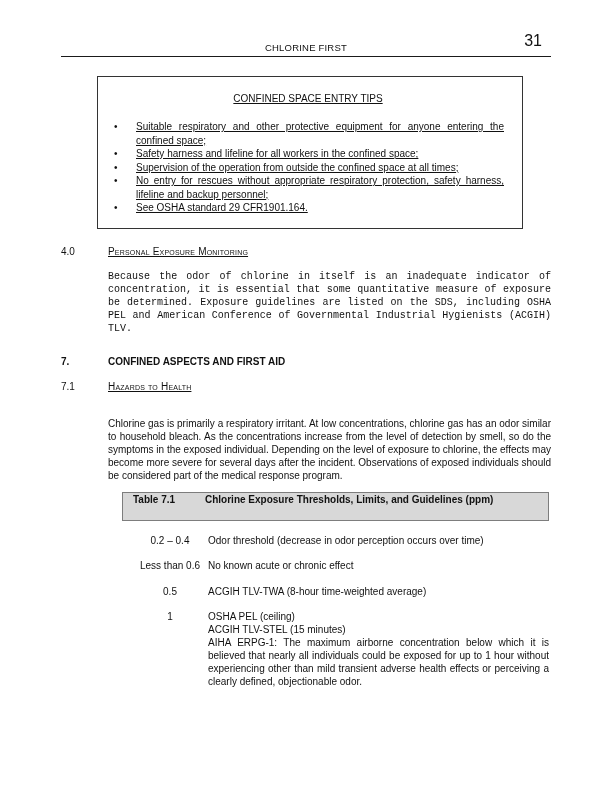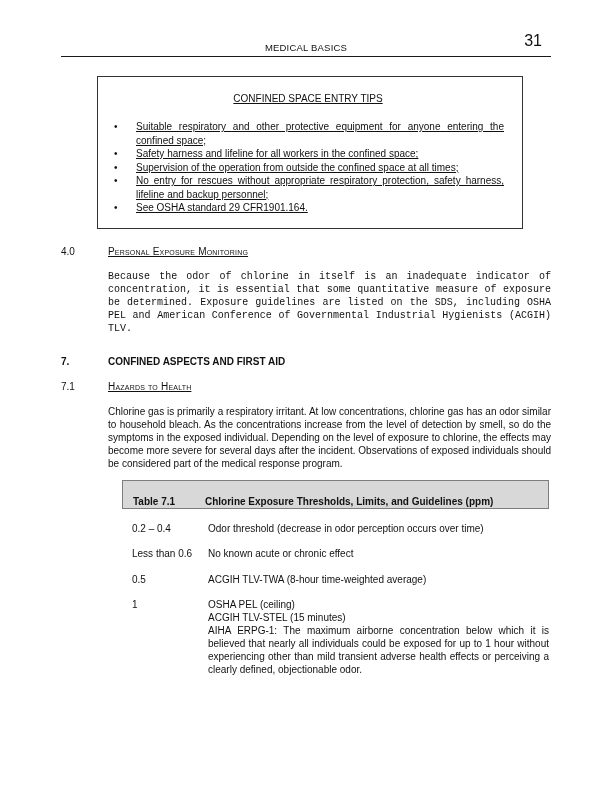--- a/index.html
+++ b/index.html
@@ -47,47 +47,47 @@
   
   .sec-row { display:flex; }
   .sec-num { width:47px; flex:0 0 47px; }
   .sec-head-sc { text-decoration:underline; font-variant:small-caps; letter-spacing:0.2px; }
   .sec-row.bold { font-weight:bold; }
   .body-para { margin-left:47px; text-align:justify; }
   .mt-box-sec { margin-top:16px; }
   .mt-para1 { margin-top:12px;font-family:Liberation Mono, monospace; }
   .mt-sec7 { margin-top:20px; }
   .mt-sec71 { margin-top:12px; }
-  .mt-para2 { margin-top:12px; }
+  .mt-para2 { margin-top:24px; }
   .mt-para3 { margin-top:10px; }
   
   .tbl { margin:9px 0 0 61px; width:427px; box-sizing:border-box; }
   .tbl-hdr {
     box-sizing:border-box;
-    display:flex; align-items:flex-end;
+    display:flex; align-items:flex-start;
     height:29px;
     background:#d8d8d8;
     border:1px solid #7d7d7d;
     padding-left:10px;
     font-weight:bold;
   }
   .tbl-hdr-label { width:72px; flex:0 0 72px; }
   .tbl-rows { padding-left:10px; margin-top:13px; }
   .tbl-row { display:flex; margin-bottom:12.5px; }
-  .tbl-col1 { width:76px; flex:0 0 76px; }
+  .tbl-col1 { width:76px; flex:0 0 76px;text-align:center; }
   .tbl-col2 { flex:1; }
   .tbl-col2 .just { text-align:justify; }
 </style>
 </head>
 <body>
 
 <div class="page">
 
   <div class="hdr">
-    <div class="hdr-title">MEDICAL BASICS</div>
+    <div class="hdr-title">CHLORINE FIRST</div>
     <div class="hdr-page">31</div>
   </div>
 
   <div class="tips-box">
     <div class="tips-title">CONFINED SPACE ENTRY TIPS</div>
     <ul class="tips-list">
       <li class="tips-item">
         <span class="tips-bullet">•</span>
         <span class="tips-text">Suitable respiratory and other protective equipment for anyone entering the confined space;</span>
       </li>

